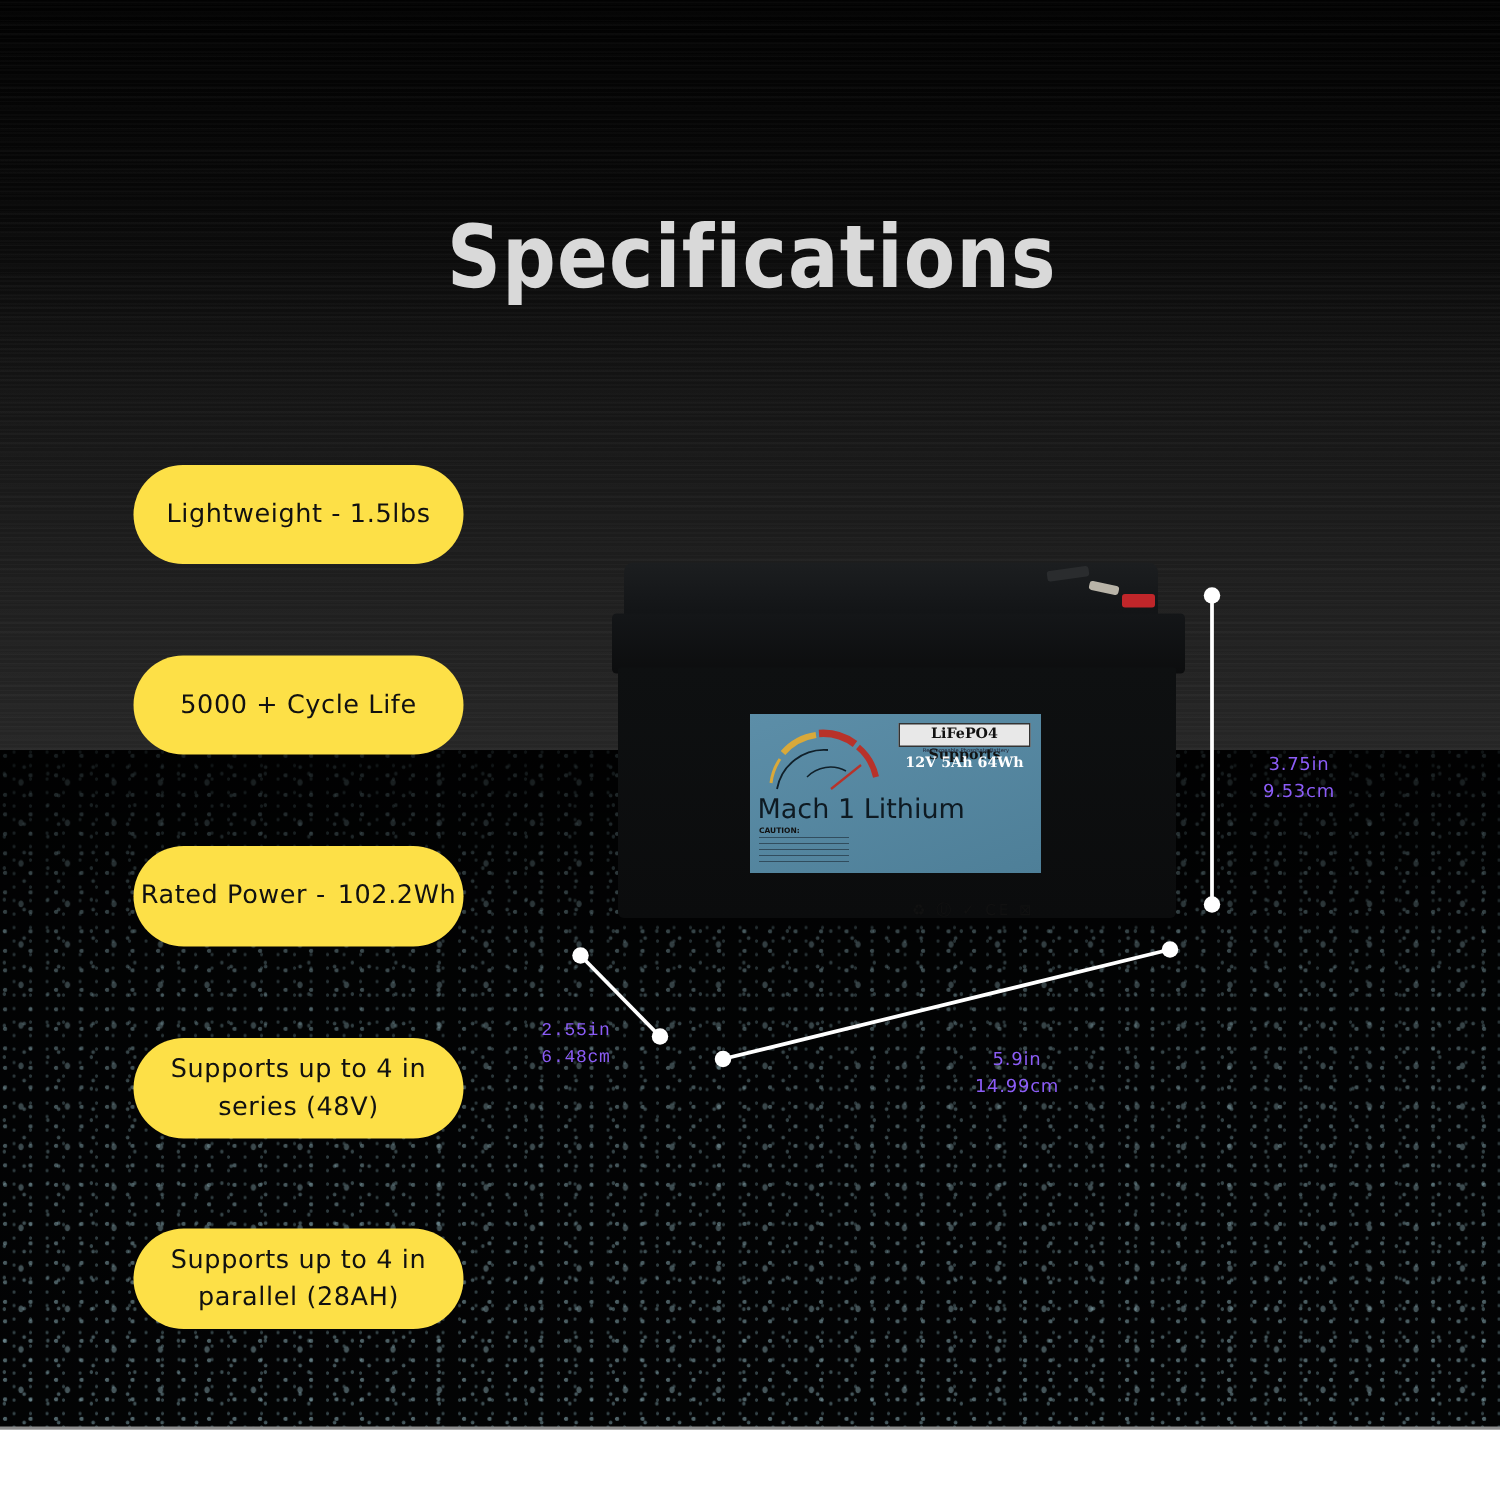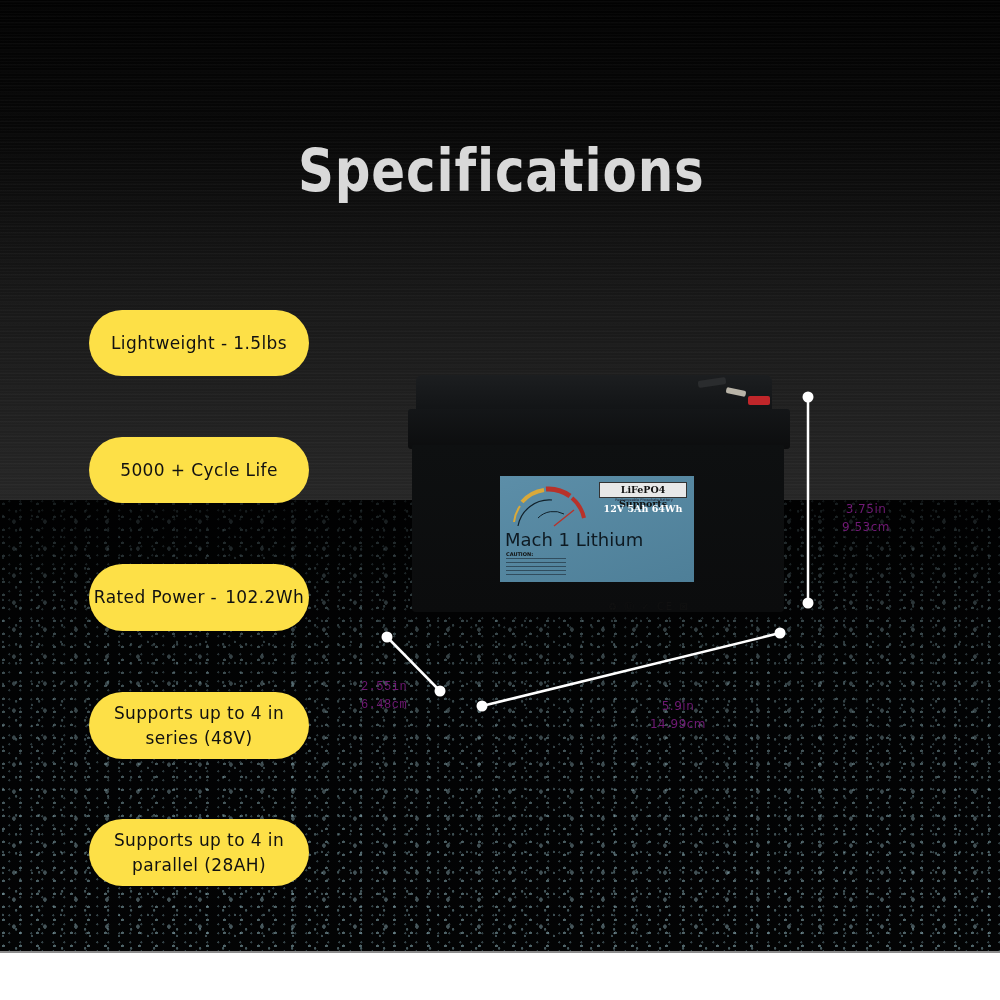--- a/index.html
+++ b/index.html
@@ -45,21 +45,21 @@
   .label-badge { position: absolute; left: 99px; top: 6px; width: 86px; height: 14px; background: #e8e8e8; border: 1px solid #333; color: #111; font-family: "DejaVu Serif", serif; font-weight: bold; font-size: 9.5px; line-height: 14px; text-align: center; }
   .label-sub { position: absolute; left: 100px; top: 22px; width: 88px; font-size: 3.5px; color: #223; text-align: center; }
   .label-spec { position: absolute; left: 98px; top: 27px; width: 90px; font-family: "DejaVu Serif", serif; font-weight: bold; font-size: 9.5px; color: #fff; text-align: center; white-space: nowrap; }
   .label-brand { position: absolute; left: 5px; top: 53px; font-size: 18px; color: #0e1a22; white-space: nowrap; }
   .label-caution { position: absolute; left: 6px; top: 75px; font-size: 5px; color: #111; font-weight: bold; }
   .label-fine { position: absolute; left: 6px; top: 82px; width: 60px; height: 18px; background: repeating-linear-gradient(180deg, rgba(20,30,40,0.55) 0 1px, transparent 1px 4px); }
   .label-icons { position: absolute; left: 108px; top: 84px; font-size: 10px; color: #111; letter-spacing: 2px; white-space: nowrap; margin-top: 40px; }
   .gauge { position: absolute; left: 8px; top: 6px; width: 86px; height: 48px; }
 
   .dim-svg { position: absolute; left: 0; top: 0; width: 1000px; height: 953px; }
-  .dim-label { position: absolute; color: #701a75; font-size: 12px; line-height: 18px; text-align: center; letter-spacing: 0.5px; white-space: nowrap; }
+  .dim-label { position: absolute; color: #8b5cf6; font-size: 12px; line-height: 18px; text-align: center; letter-spacing: 0.5px; white-space: nowrap; }
 </style>
 </head>
 <body>
 
 <div class="canvas">
   <div class="bg-top"></div>
   <div class="bg-bottom"></div>
   <div class="bottom-edge"></div>
 
   <div class="title">Specifications</div>

